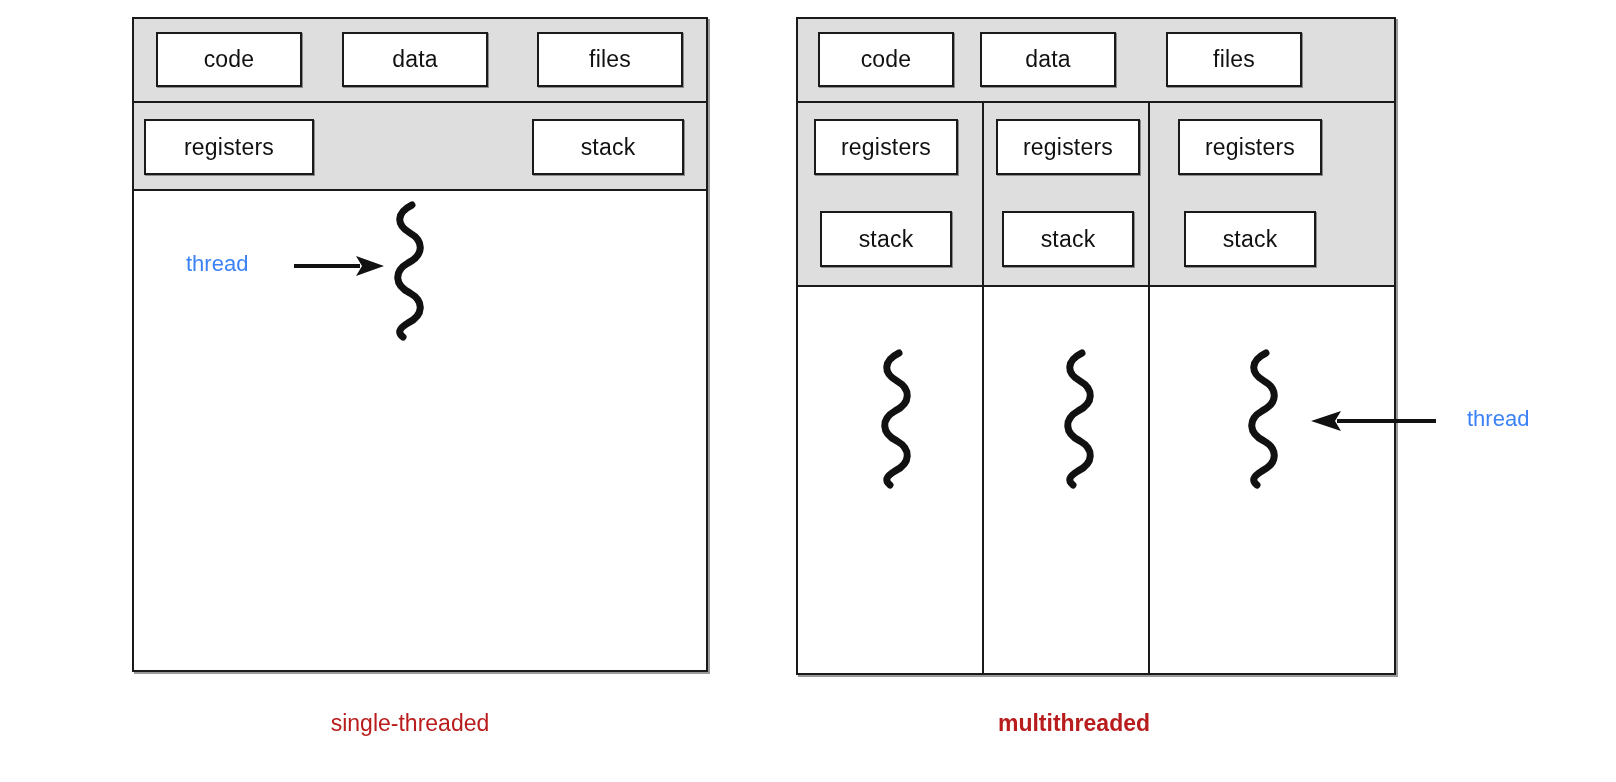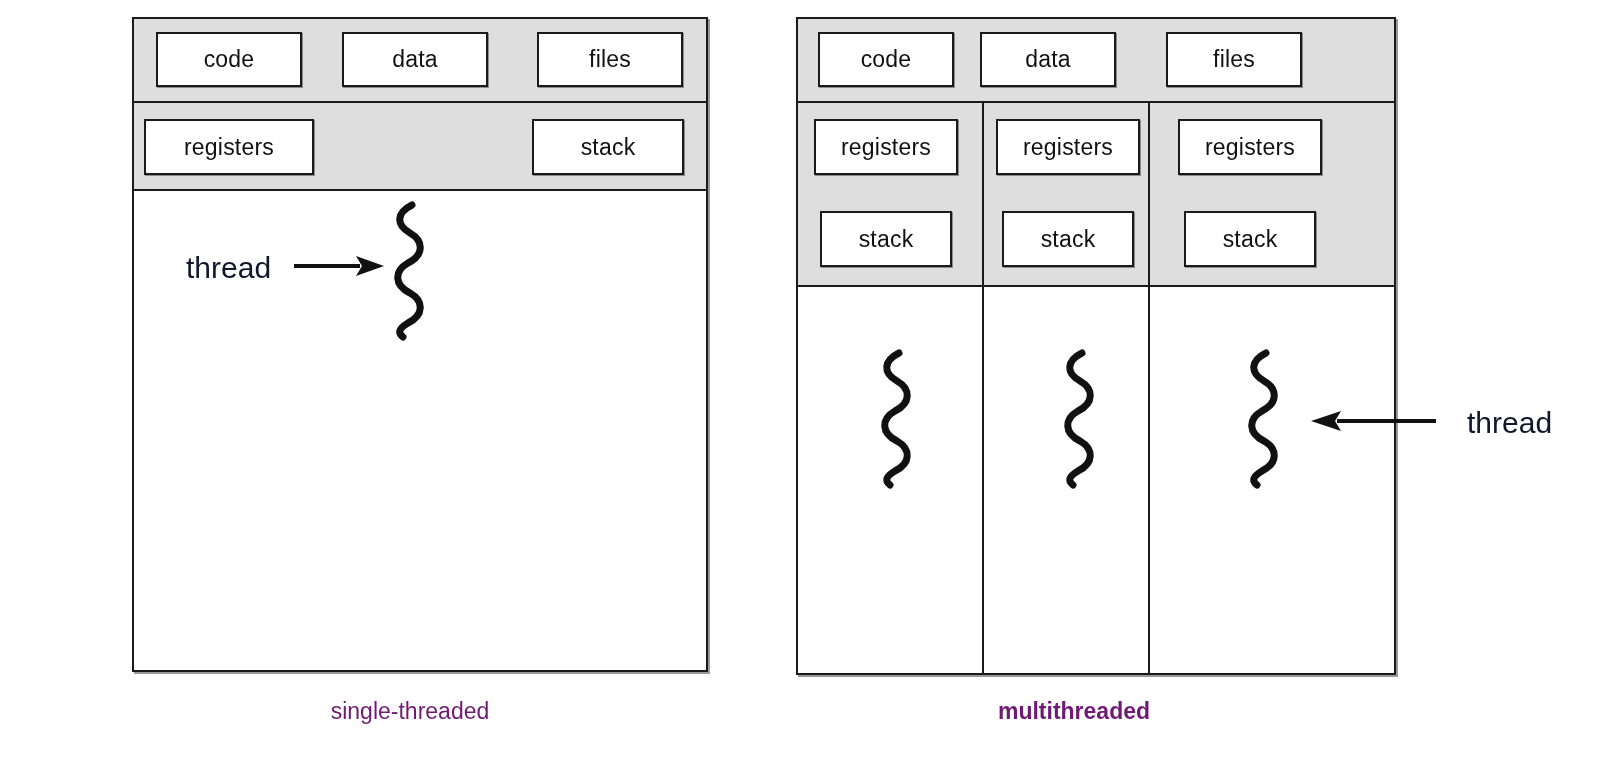--- a/index.html
+++ b/index.html
@@ -57,29 +57,30 @@
   .squiggle svg{display:block;overflow:visible;}
 
   
   .arrow-wrap{position:absolute;}
   .arrow-wrap svg{display:block;overflow:visible;}
 
   
   .caption{
     position:absolute;
     font-size:23px;
-    color:#701a75;
+    color:#b91c1c;
     white-space:nowrap;
+    margin-top:12px;
   }
   .caption-center{transform:translateX(-50%);}
 
   .thread-label{
     position:absolute;
-    font-size:30px;
-    color:#0f172a;
+    font-size:22px;
+    color:#3b82f6;
     white-space:nowrap;
   }
 </style>
 </head>
 <body>
 
 <div class="stage">
 
   <div class="proc-frame" style="left:124px;top:17px;width:576px;height:655px;">
 

